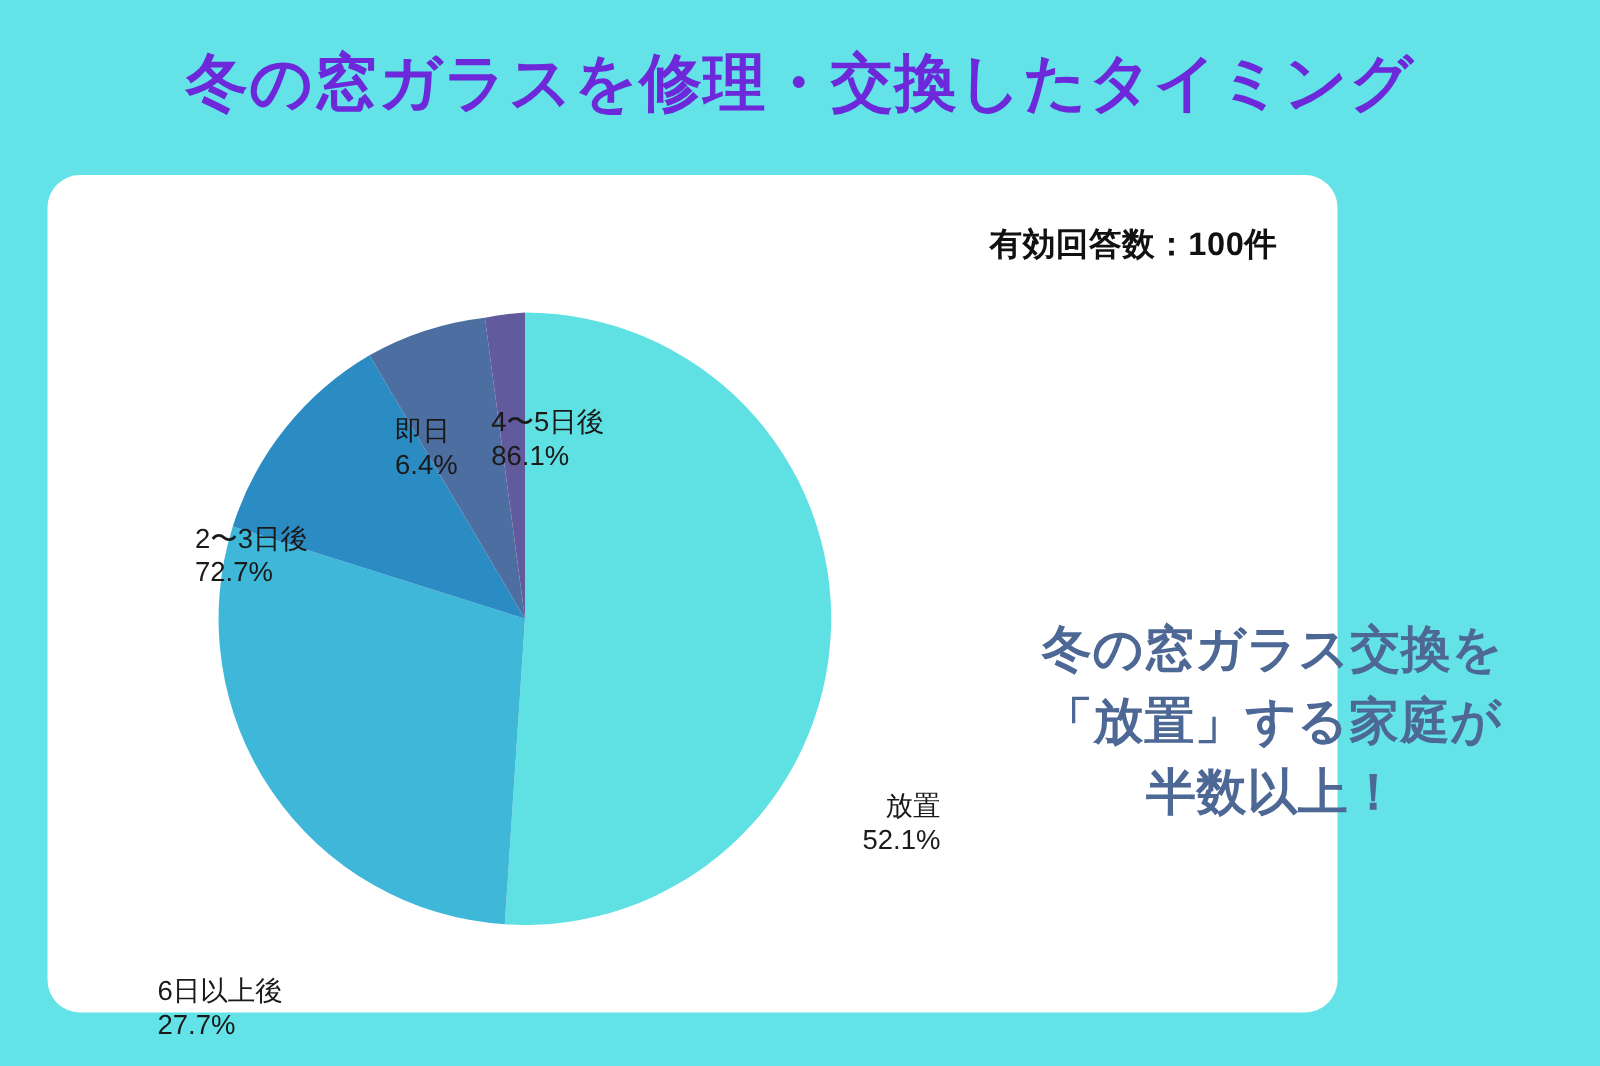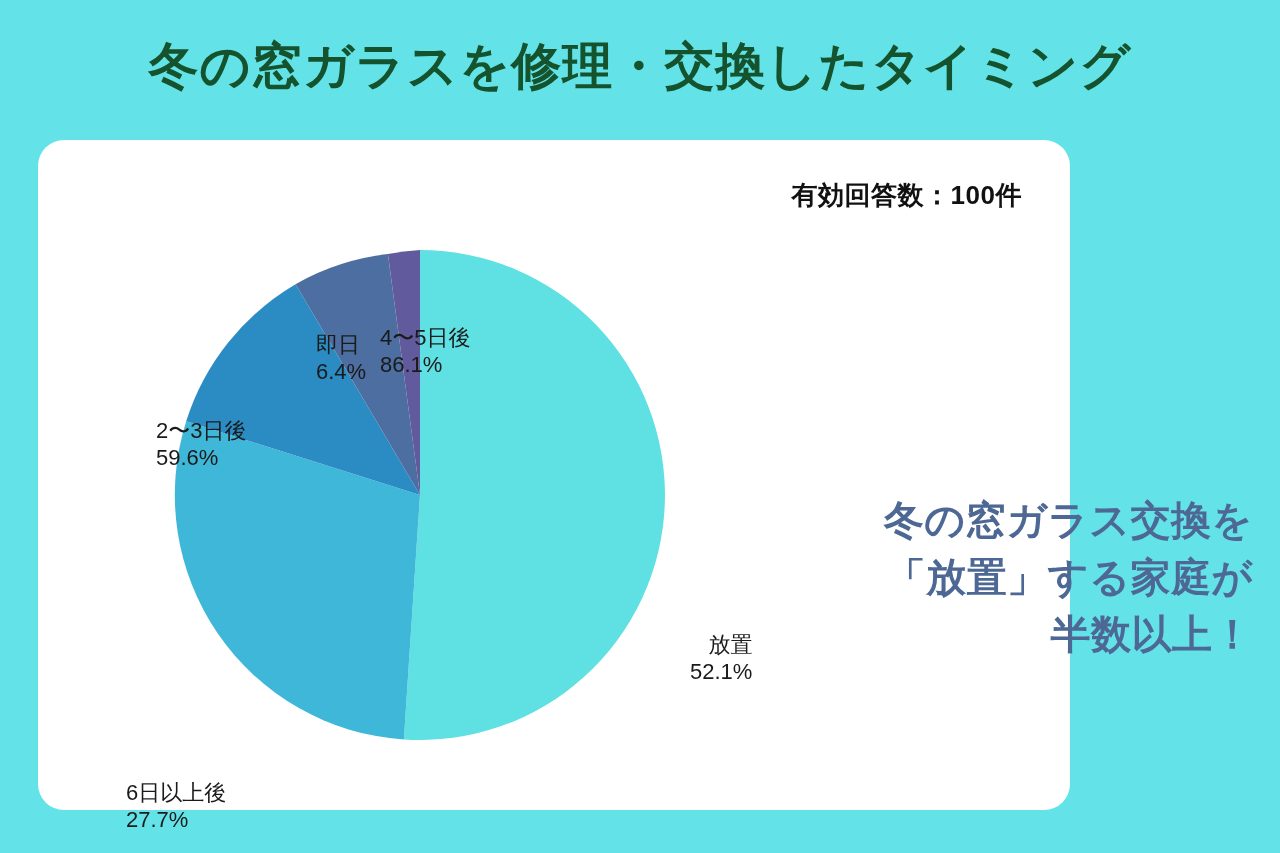--- a/index.html
+++ b/index.html
@@ -30,21 +30,21 @@
     top: 24px;
     width: 1280px;
     height: 84px;
     display: flex;
     align-items: center;
     justify-content: center;
   }
   .title-text {
     font-size: 50px;
     font-weight: 700;
-    color: #14532d;
+    color: #6d28d9;
     letter-spacing: 1px;
     line-height: 1.1;
     white-space: nowrap;
   }
 
   
   .card {
     position: absolute;
     left: 38px;
     top: 140px;
@@ -90,31 +90,31 @@
     font-size: 22px;
     line-height: 1.22;
     white-space: nowrap;
     font-weight: 400;
   }
   .pie-label .lbl-name { display: block; }
   .pie-label .lbl-val  { display: block; }
 
   .label-houchi   { left: 652px; top: 492px; text-align: right; }
   .label-sokujitsu{ left: 278px; top: 192px; }
-  .label-45       { left: 342px; top: 185px; }
+  .label-45       { left: 355px; top: 185px; }
   .label-23       { left: 118px; top: 278px; }
   .label-6ijou    { left: 88px;  top: 640px; }
 
   
   .callout {
     position: absolute;
     left: 745px;
     top: 352px;
     width: 470px;
-    text-align: right;
+    text-align: center;
     color: #4e6895;
     font-size: 40px;
     font-weight: 700;
     line-height: 1.42;
     letter-spacing: 0.5px;
   }
   .callout .c-line { display: block; white-space: nowrap; }
 </style>
 </head>
 <body>
@@ -154,21 +154,21 @@
         <span class="lbl-val">6.4%</span>
       </div>
 
       <div class="pie-label label-45">
         <span class="lbl-name">4〜5日後</span>
         <span class="lbl-val">86.1%</span>
       </div>
 
       <div class="pie-label label-23">
         <span class="lbl-name">2〜3日後</span>
-        <span class="lbl-val">59.6%</span>
+        <span class="lbl-val">72.7%</span>
       </div>
 
       <div class="pie-label label-6ijou">
         <span class="lbl-name">6日以上後</span>
         <span class="lbl-val">27.7%</span>
       </div>
 
     </div>
 
     <div class="callout">

